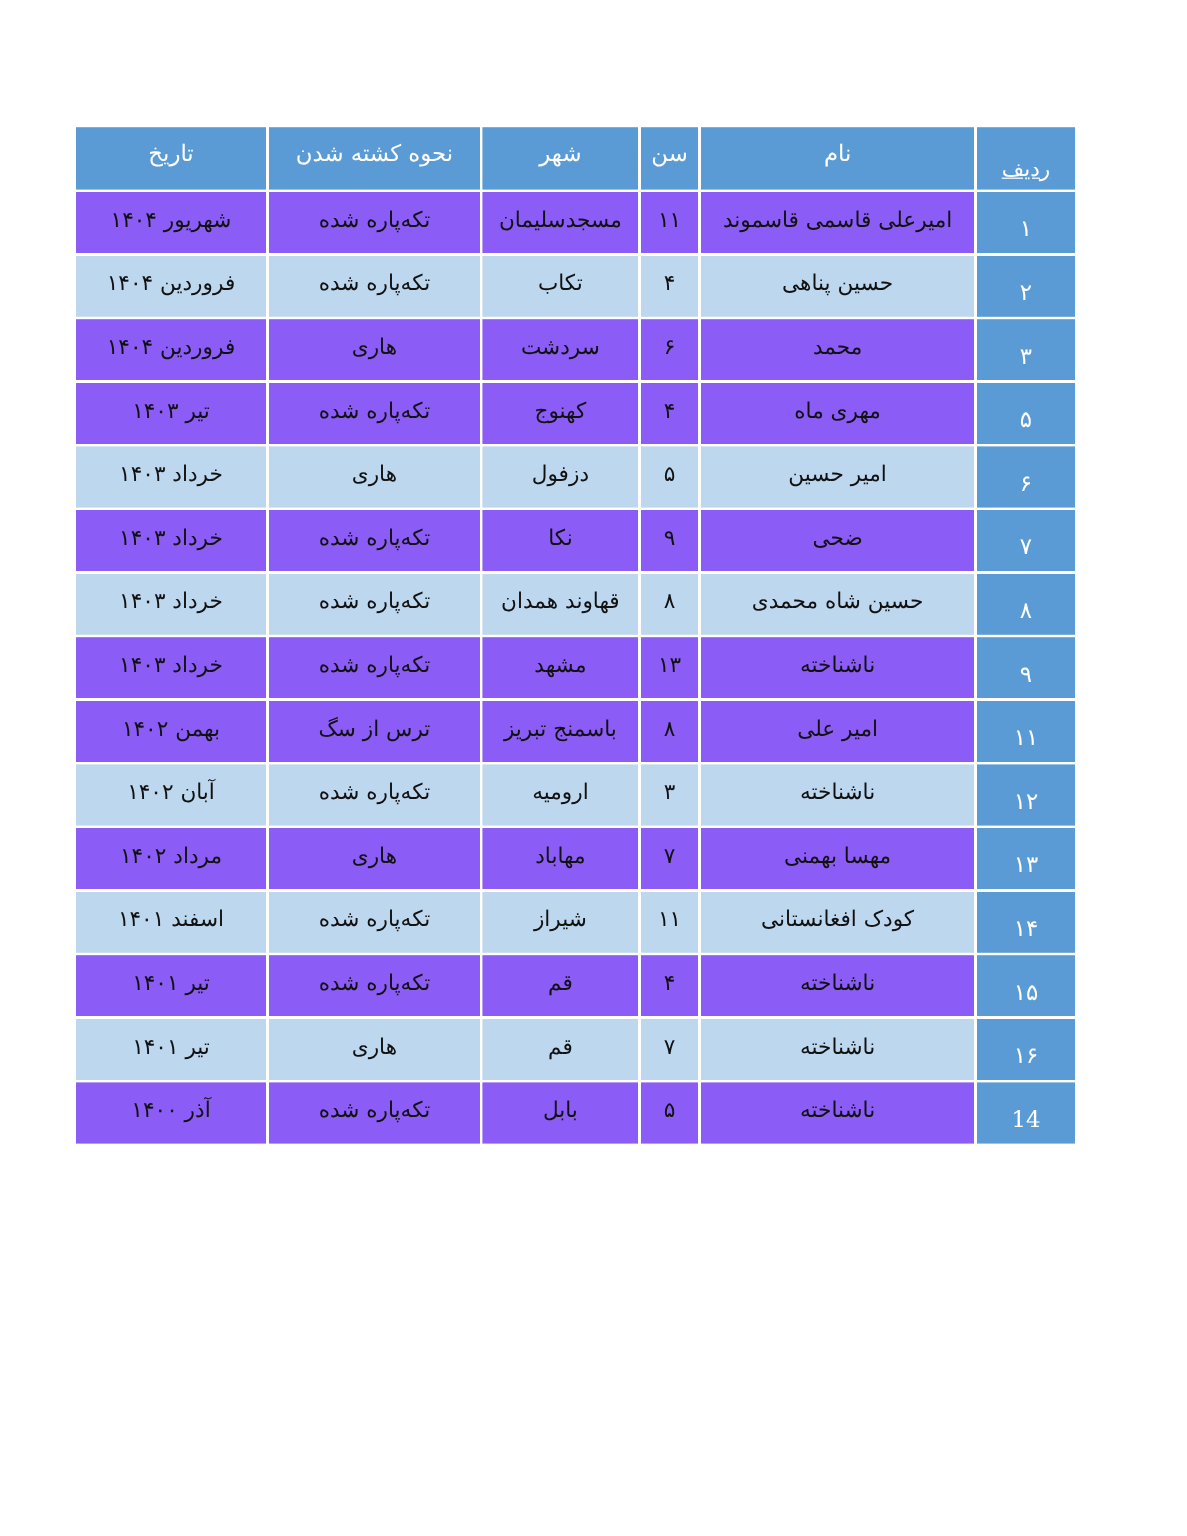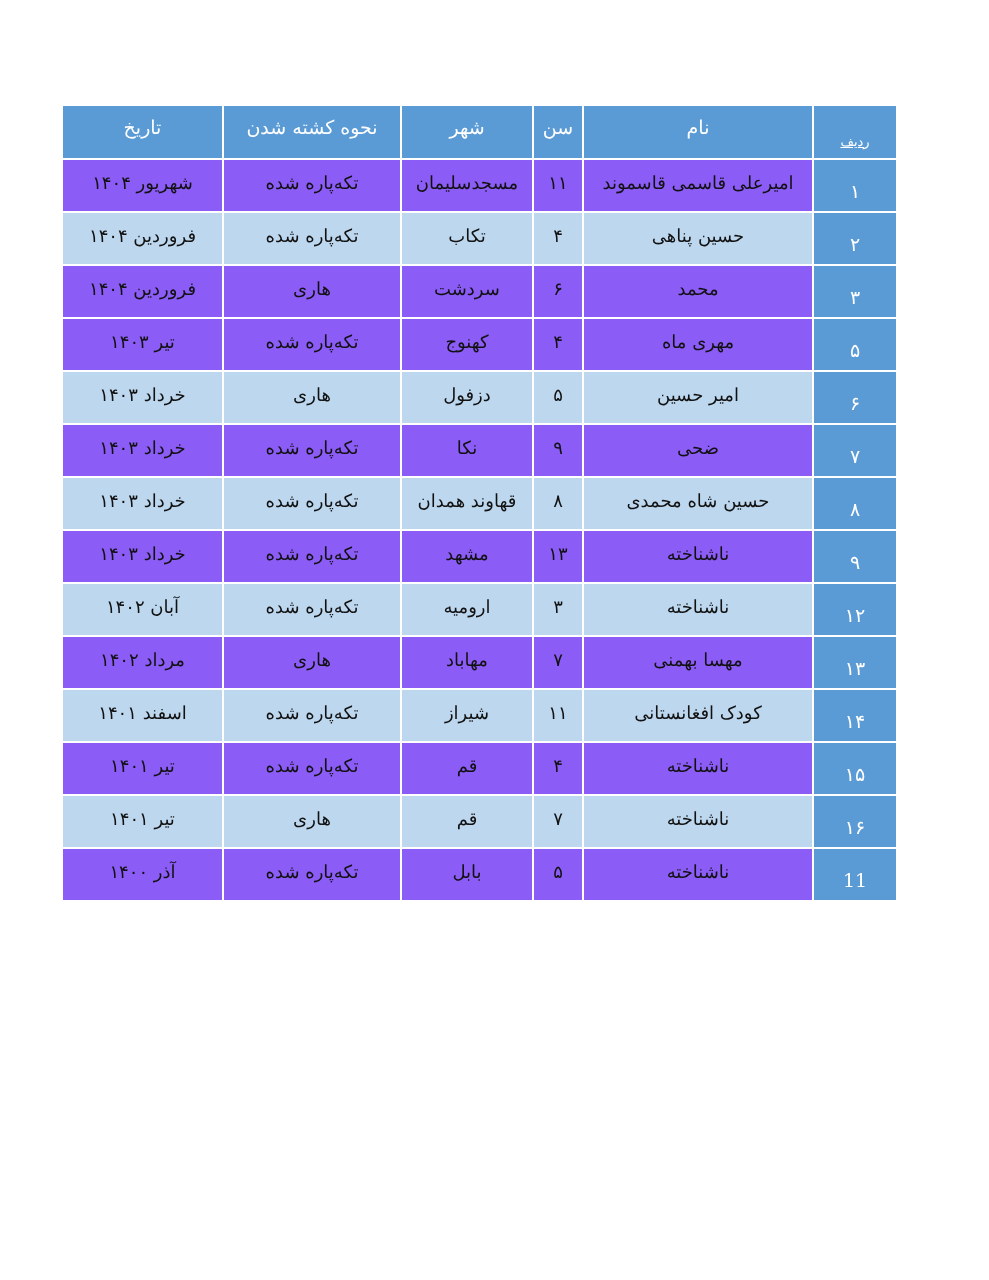--- a/index.html
+++ b/index.html
@@ -1,21 +1,21 @@
 <!DOCTYPE html>
 <html><head>
 <meta charset="utf-8">
 <style>
   html, body { margin: 0; padding: 0; background: #ffffff; }
   body { width: 989px; height: 1280px; position: relative; font-family: "DejaVu Serif", "Liberation Serif", serif; }
   .table-wrap { position: absolute; left: 61px; top: 104px; width: 835px; }
   table { border-collapse: collapse; width: 835px; table-layout: fixed; direction: ltr; }
   td, th { border: 2px solid #ffffff; text-align: center; padding: 0; overflow: hidden; white-space: nowrap; }
   th { background: #5b9bd5; color: #ffffff; font-weight: normal; height: 54px; font-size: 19px; vertical-align: top; padding-top: 10px; box-sizing: border-box; }
-  th.rownum-h { vertical-align: middle; padding-top: 18px; font-size: 13px; text-decoration: underline; }
+  th.rownum-h { vertical-align: middle; padding-top: 18px; font-size: 18px; text-decoration: underline; }
   td { height: 53px; font-size: 18px; color: #111111; vertical-align: top; padding-top: 12px; box-sizing: border-box; }
   tr.odd td { background: #8b5cf6; }
   tr.even td { background: #bdd7ee; }
   td.rownum { background: #5b9bd5 !important; color: #ffffff; font-size: 19px; vertical-align: middle; padding-top: 10px; }
   .rtl { direction: rtl; unicode-bidi: plaintext; }
 </style>
 </head>
 <body>
 
 <div class="table-wrap">
@@ -96,20 +96,28 @@
           <td class="rtl rownum">۸</td>
         </tr>
         <tr class="odd">
           <td class="rtl">خرداد ۱۴۰۳</td>
           <td class="rtl">تکه‌پاره شده</td>
           <td class="rtl">مشهد</td>
           <td class="rtl">۱۳</td>
           <td class="rtl">ناشناخته</td>
           <td class="rtl rownum">۹</td>
         </tr>
+        <tr class="odd">
+          <td class="rtl">بهمن ۱۴۰۲</td>
+          <td class="rtl">ترس از سگ</td>
+          <td class="rtl">باسمنج تبریز</td>
+          <td class="rtl">۸</td>
+          <td class="rtl">امیر علی</td>
+          <td class="rtl rownum">۱۱</td>
+        </tr>
         <tr class="even">
           <td class="rtl">آبان ۱۴۰۲</td>
           <td class="rtl">تکه‌پاره شده</td>
           <td class="rtl">ارومیه</td>
           <td class="rtl">۳</td>
           <td class="rtl">ناشناخته</td>
           <td class="rtl rownum">۱۲</td>
         </tr>
         <tr class="odd">
           <td class="rtl">مرداد ۱۴۰۲</td>
@@ -142,17 +150,17 @@
           <td class="rtl">۷</td>
           <td class="rtl">ناشناخته</td>
           <td class="rtl rownum">۱۶</td>
         </tr>
         <tr class="odd">
           <td class="rtl">آذر ۱۴۰۰</td>
           <td class="rtl">تکه‌پاره شده</td>
           <td class="rtl">بابل</td>
           <td class="rtl">۵</td>
           <td class="rtl">ناشناخته</td>
-          <td class="rtl rownum">11</td>
+          <td class="rtl rownum">14</td>
         </tr>
       </tbody>
   </table>
 </div>
 
 </body></html>

